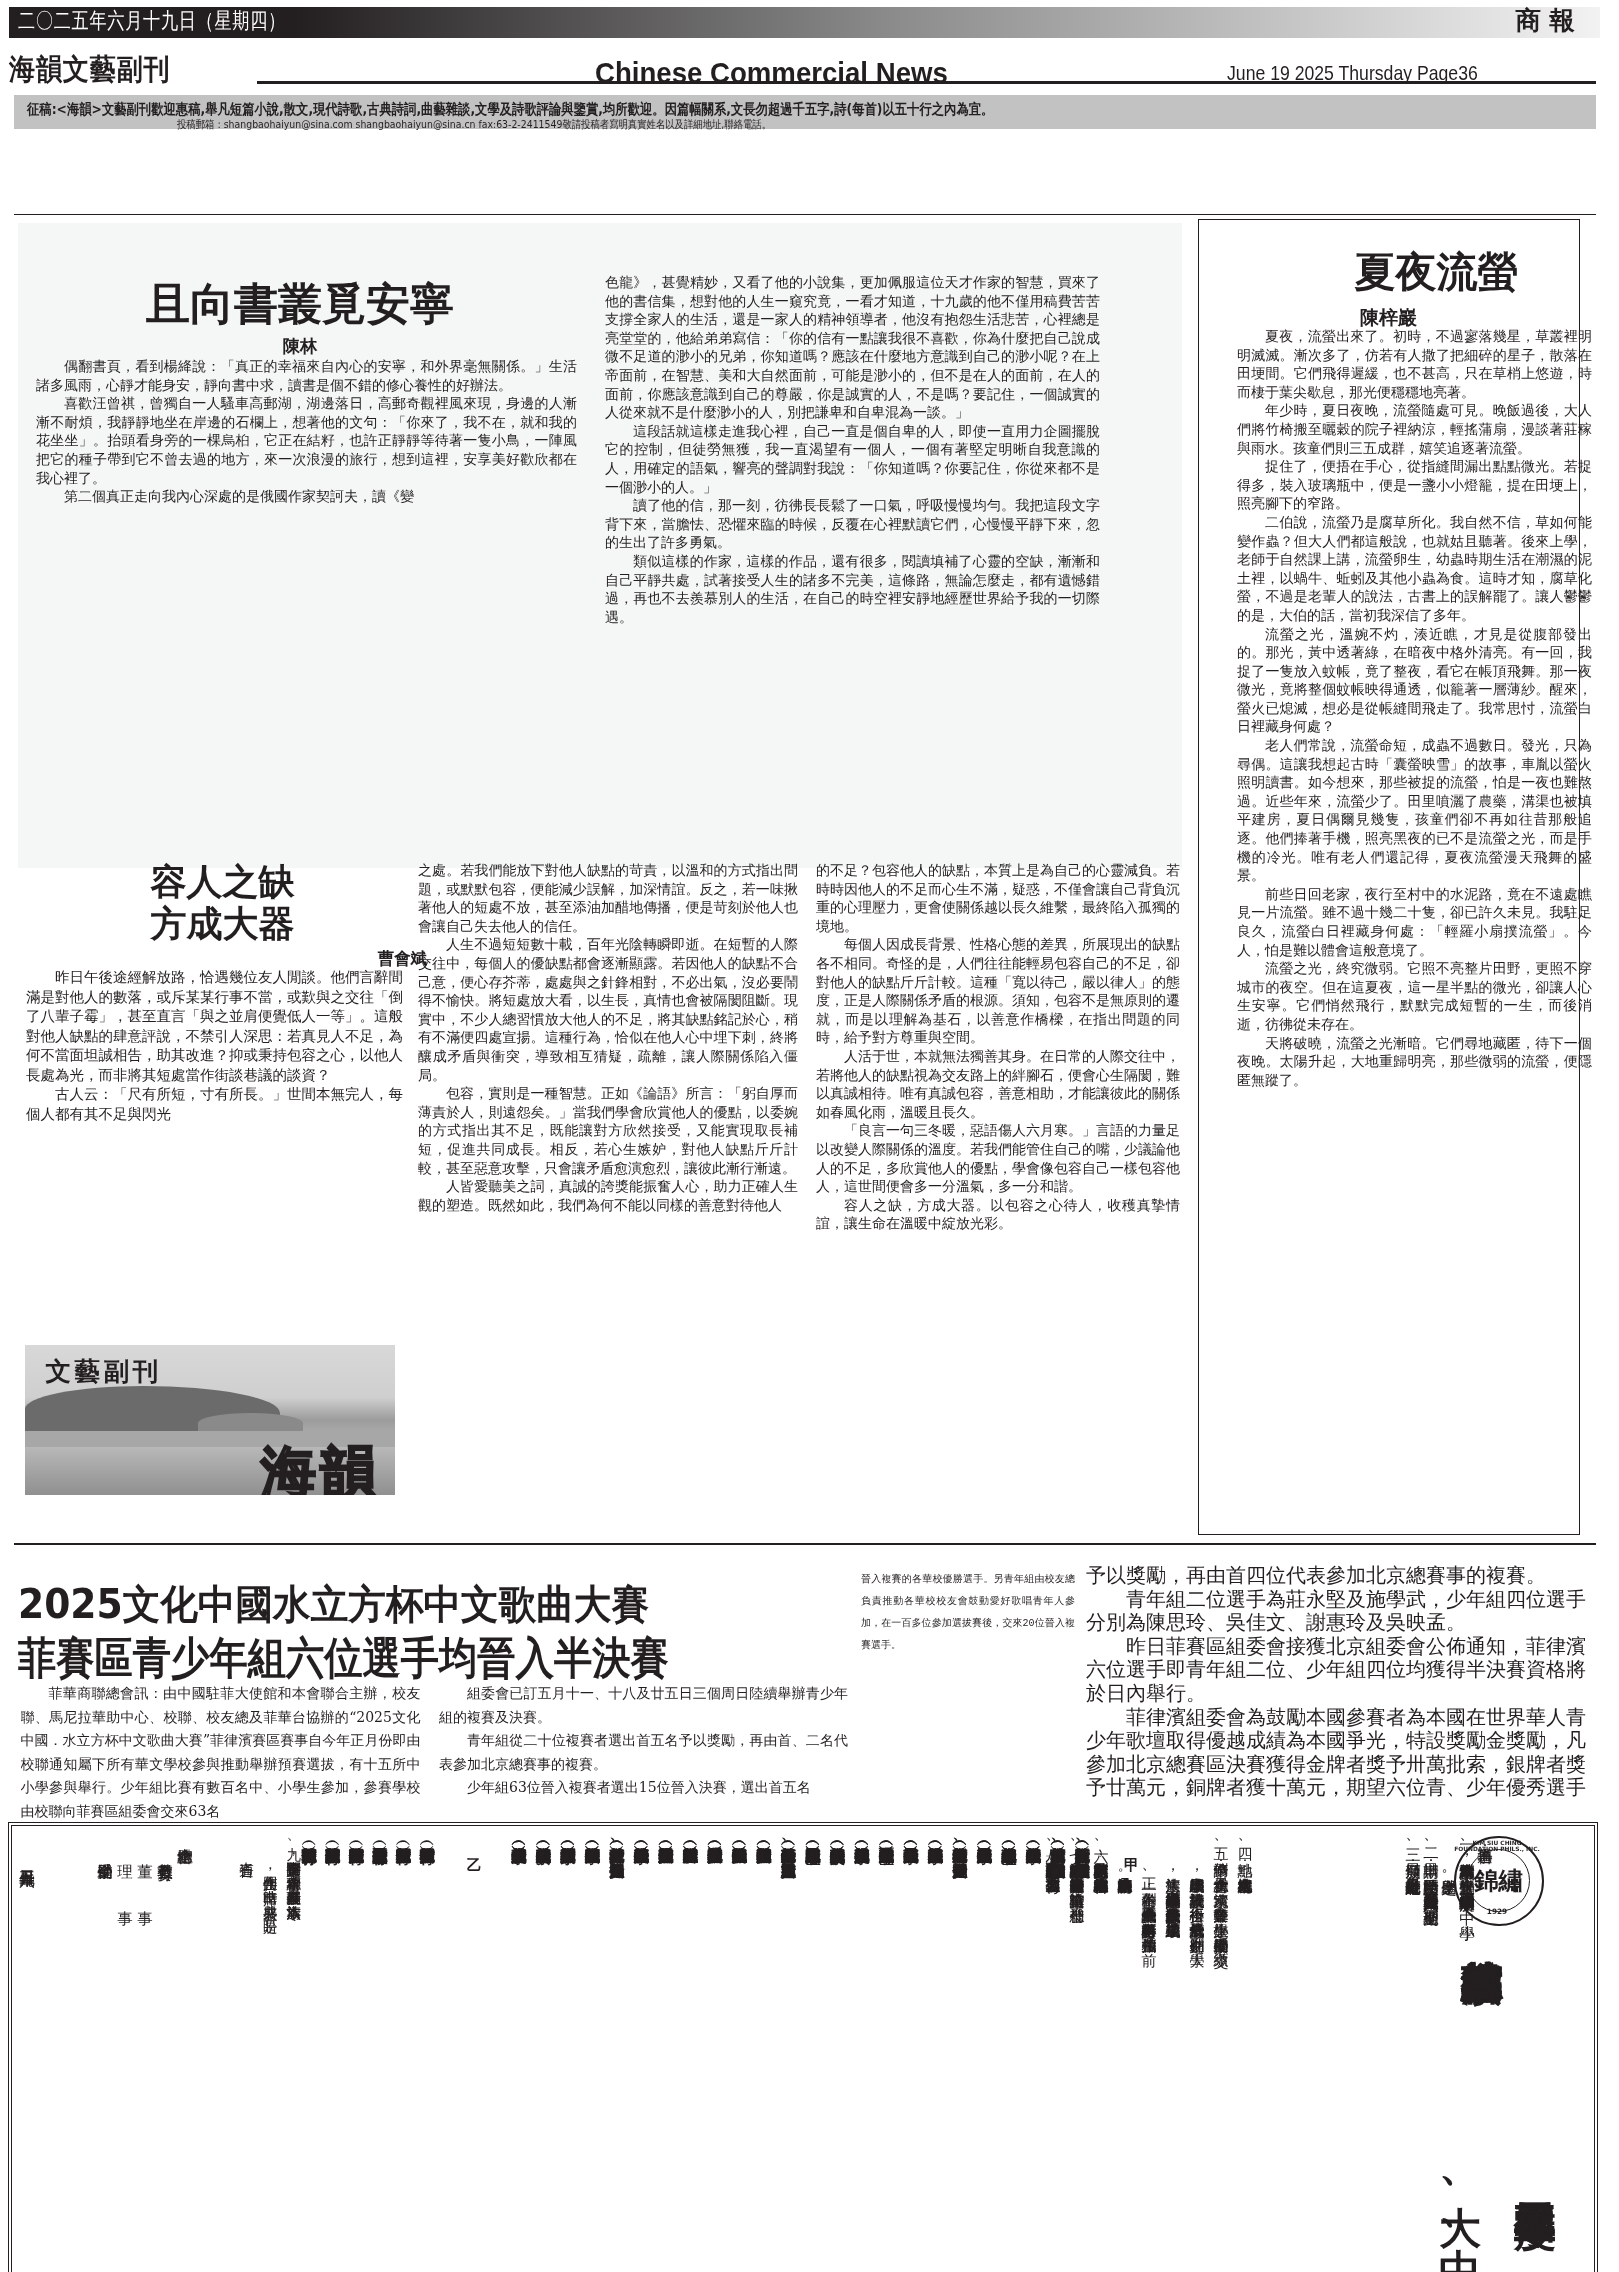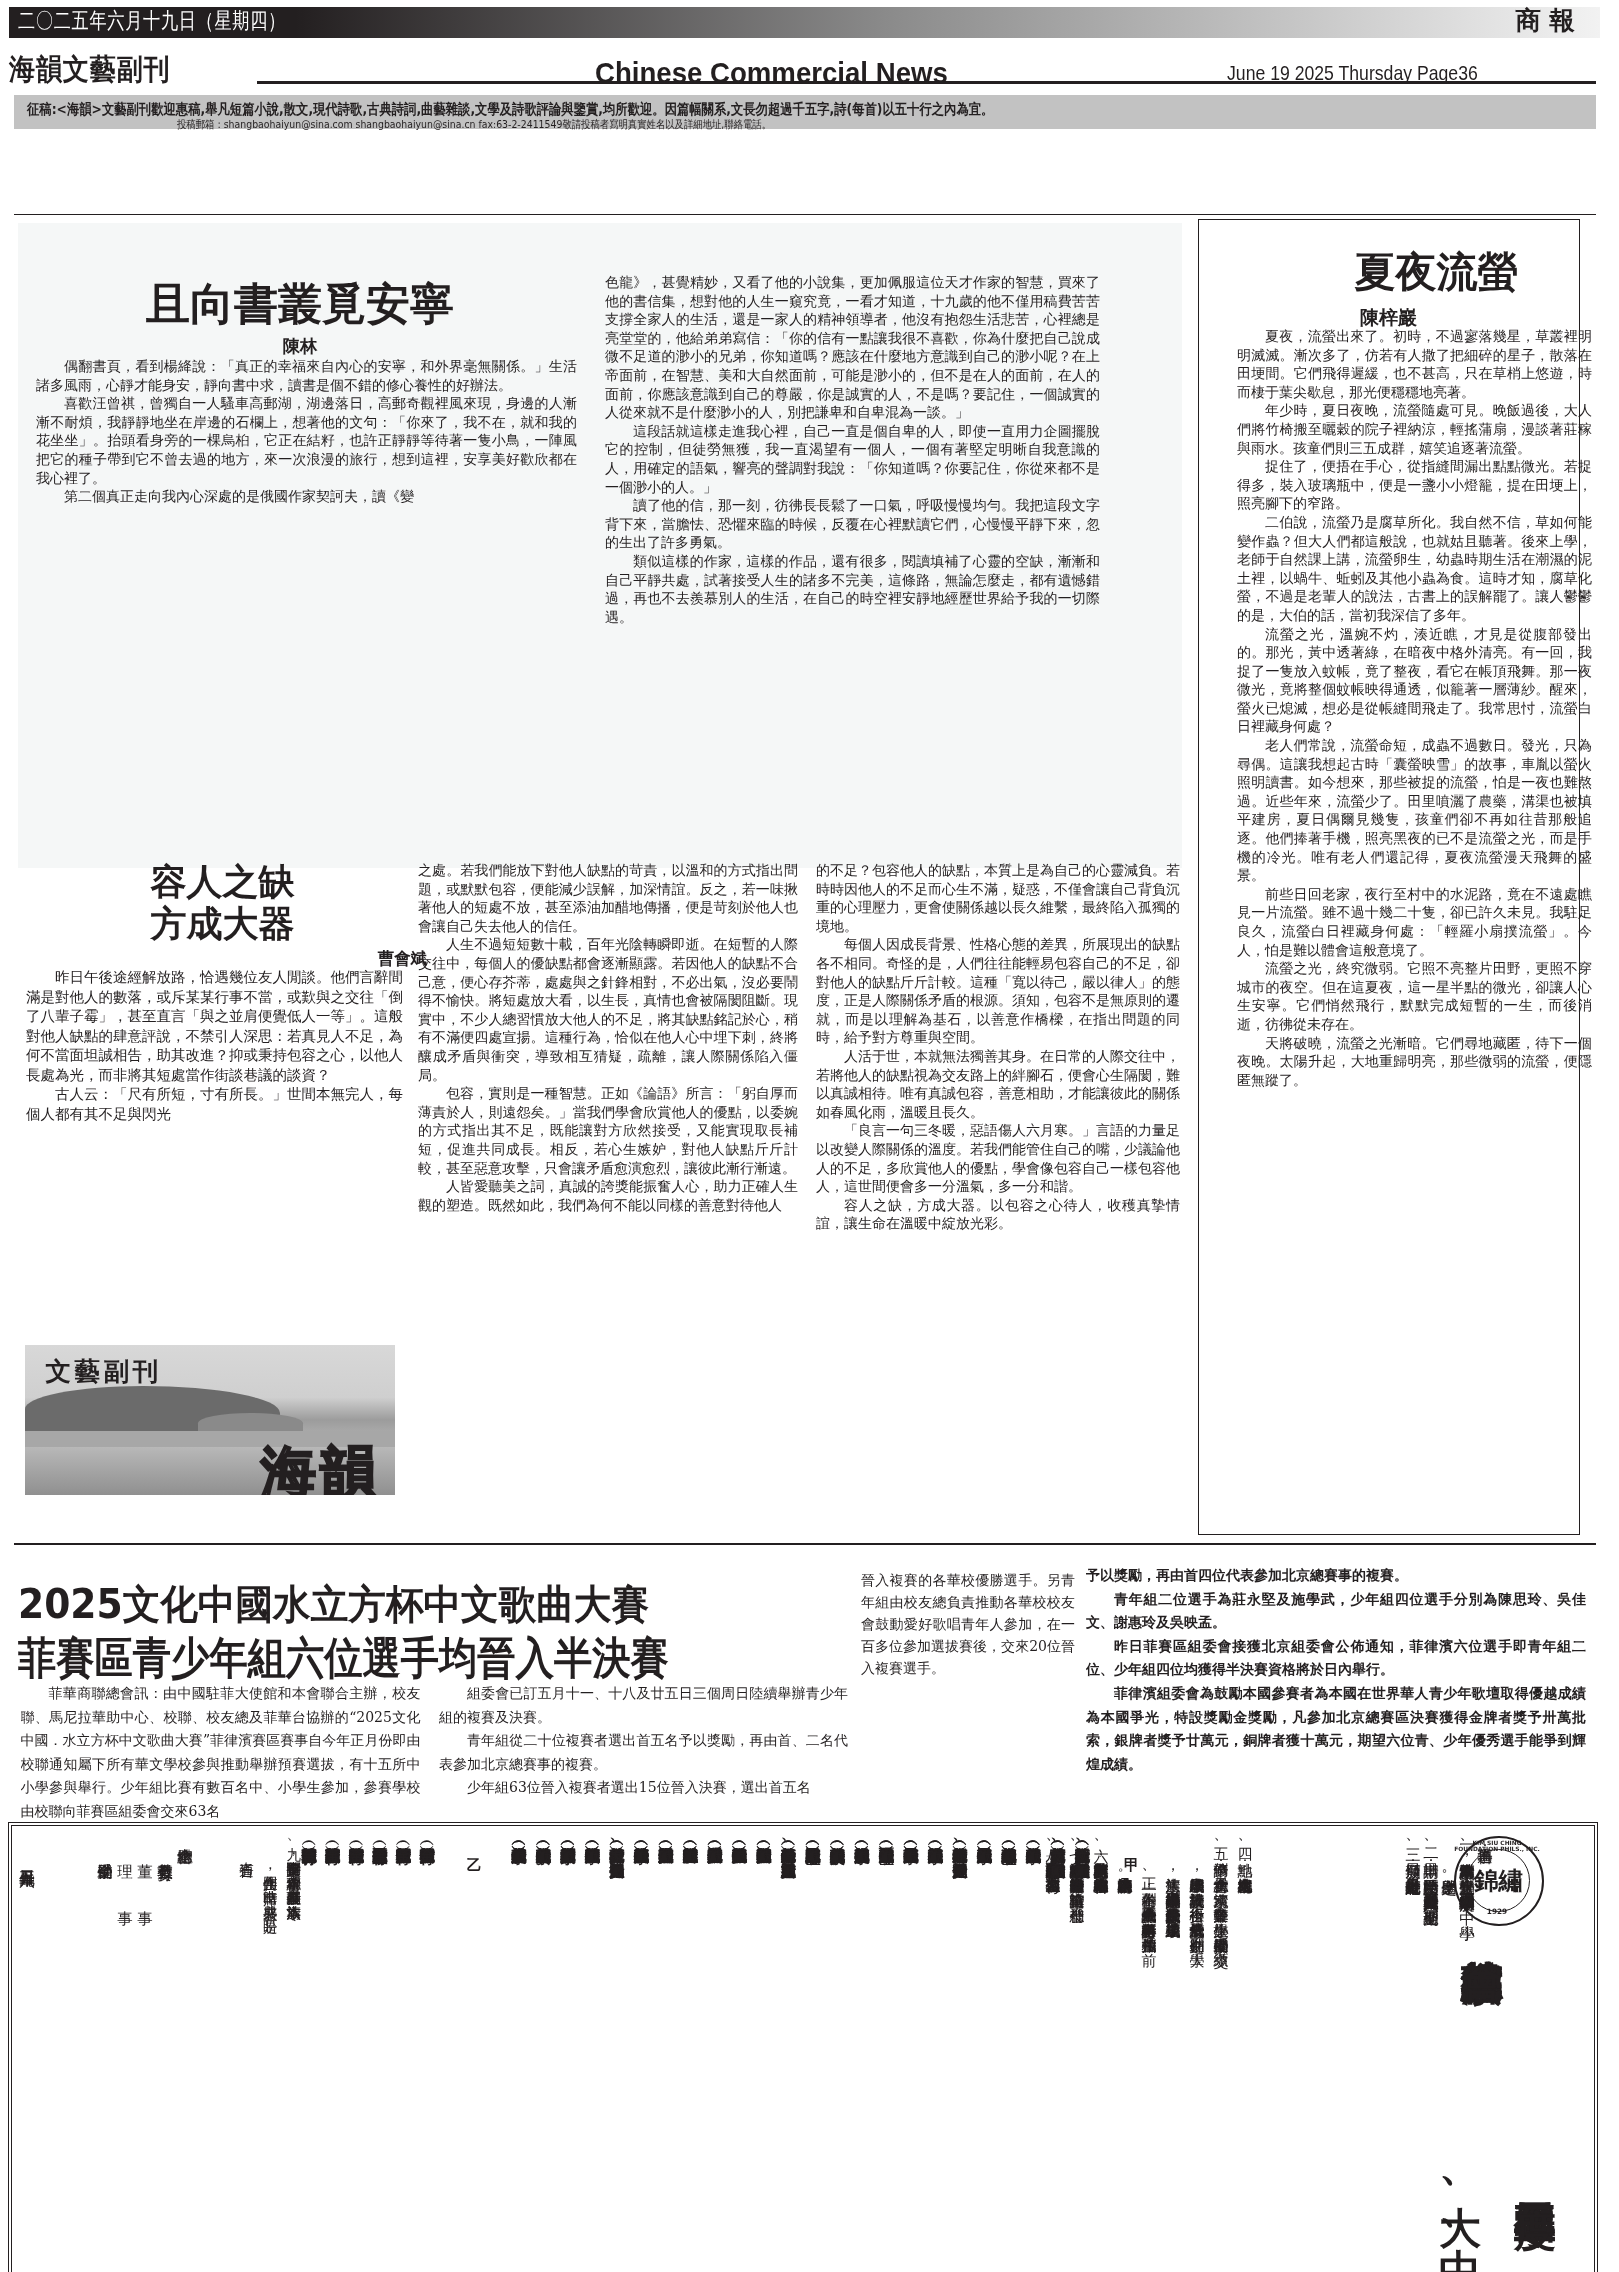--- a/index.html
+++ b/index.html
@@ -49,22 +49,22 @@
   #photo-sea{left:0;top:86px;width:370px;height:18px;background:#a7a7a7;}
   #photo-shore{left:0;top:102px;width:370px;height:50px;background:linear-gradient(180deg,#b8b8b8,#8e8e8e);}
   #photo-label{left:20.5px;top:9px;font-family:"DejaVu Sans",sans-serif;font-weight:bold;font-size:25.5px;color:#231f20;letter-spacing:3.6px;}
   #photo-logo{left:236px;top:91px;font-family:"DejaVu Sans",sans-serif;font-weight:bold;font-size:55px;color:#fff;-webkit-text-stroke:2.3px #231f20;letter-spacing:4.5px;}
 
   #rule2{left:13.6px;top:1543px;width:1582px;height:1.8px;background:#231f20;}
   #news-title1{left:18px;top:1577px;width:832px;font-size:40px;text-align:left;white-space:nowrap;transform:scaleX(0.94);transform-origin:left;}
   #news-title2{left:18px;top:1629px;width:832px;font-size:44px;text-align:left;white-space:nowrap;transform:scaleX(0.87);transform-origin:left;}
   #news-c1{left:20.5px;top:1682px;width:400px;height:141px;overflow:hidden;font-size:14px;line-height:23.6px;}
   #news-c2{left:439px;top:1682px;width:409px;height:141px;overflow:hidden;font-size:14px;line-height:23.6px;}
-  #news-c2top{left:861px;top:1569px;width:214px;height:111px;overflow:hidden;font-size:14px;line-height:22px;}
-  #news-c3{left:1086px;top:1564px;width:500px;height:236px;overflow:hidden;font-size:14px;line-height:23.6px;font-weight:bold;}
+  #news-c2top{left:861px;top:1569px;width:214px;height:111px;overflow:hidden;font-size:10px;line-height:22px;font-family:Liberation Mono, monospace;}
+  #news-c3{left:1086px;top:1564px;width:500px;height:236px;overflow:hidden;font-size:20px;line-height:23.6px;}
 
   
   #notice{left:11.4px;top:1825px;width:1582px;height:1002px;border:1.8px double #231f20;outline:0.9px solid #231f20;outline-offset:2.7px;}
   .vcol{position:absolute;writing-mode:vertical-rl;font-family:"DejaVu Serif",serif;color:#231f20;white-space:pre-wrap;}
   .vbold{font-family:"DejaVu Sans",sans-serif;font-weight:bold;}
   #logo{left:1454px;top:1836px;width:86px;height:86px;border-radius:50%;border:2.3px solid #231f20;background:#fff;}
   #logo-inner{left:1467px;top:1849px;width:61px;height:61px;border-radius:50%;border:1.4px solid #231f20;display:flex;align-items:center;justify-content:center;font-family:"DejaVu Serif",serif;font-size:24.5px;font-weight:bold;}
   #logo-txt{left:1454px;top:1840px;width:86px;text-align:center;font-family:"DejaVu Sans",sans-serif;font-size:5.9px;font-weight:bold;}
   #logo-year{left:1454px;top:1907px;width:86px;text-align:center;font-family:"DejaVu Sans",sans-serif;font-size:7.3px;font-weight:bold;}
   #org-name{left:1461px;top:1927px;font-size:42px;line-height:1;}

